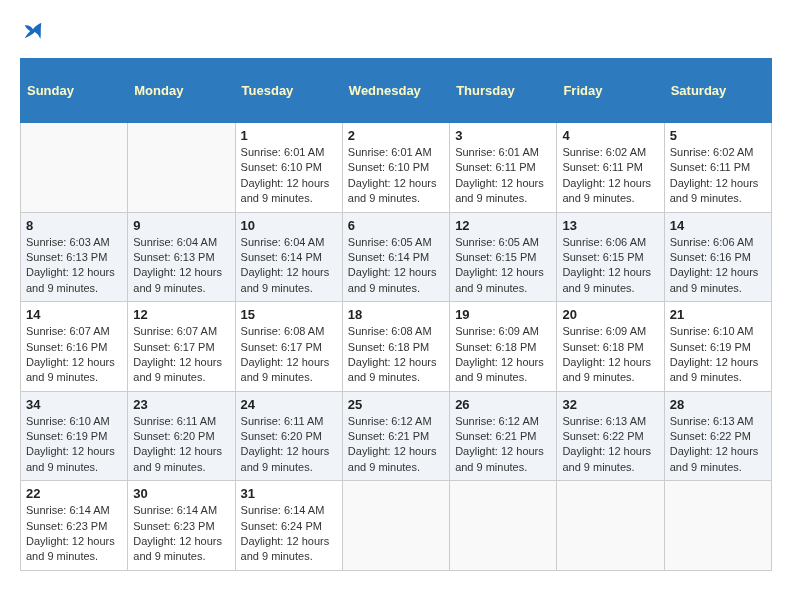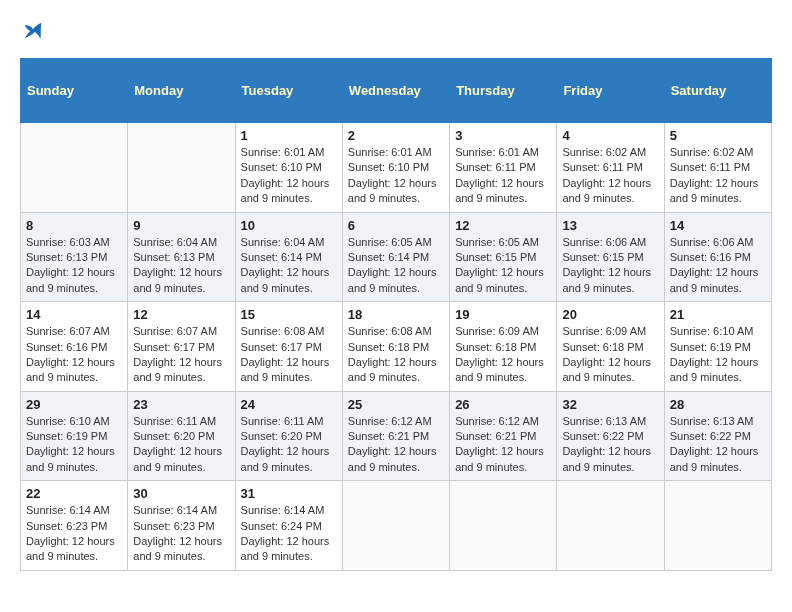--- a/index.html
+++ b/index.html
@@ -166,21 +166,21 @@
         <td><span class="day-number">18</span>
           <span class="day-info">Sunrise: 6:08 AM<br>Sunset: 6:18 PM<br>Daylight: 12 hours and 9 minutes.</span></td>
         <td><span class="day-number">19</span>
           <span class="day-info">Sunrise: 6:09 AM<br>Sunset: 6:18 PM<br>Daylight: 12 hours and 9 minutes.</span></td>
         <td><span class="day-number">20</span>
           <span class="day-info">Sunrise: 6:09 AM<br>Sunset: 6:18 PM<br>Daylight: 12 hours and 9 minutes.</span></td>
         <td><span class="day-number">21</span>
           <span class="day-info">Sunrise: 6:10 AM<br>Sunset: 6:19 PM<br>Daylight: 12 hours and 9 minutes.</span></td>
       </tr>
       <tr>
-        <td><span class="day-number">29</span>
+        <td><span class="day-number">34</span>
           <span class="day-info">Sunrise: 6:10 AM<br>Sunset: 6:19 PM<br>Daylight: 12 hours and 9 minutes.</span></td>
         <td><span class="day-number">23</span>
           <span class="day-info">Sunrise: 6:11 AM<br>Sunset: 6:20 PM<br>Daylight: 12 hours and 9 minutes.</span></td>
         <td><span class="day-number">24</span>
           <span class="day-info">Sunrise: 6:11 AM<br>Sunset: 6:20 PM<br>Daylight: 12 hours and 9 minutes.</span></td>
         <td><span class="day-number">25</span>
           <span class="day-info">Sunrise: 6:12 AM<br>Sunset: 6:21 PM<br>Daylight: 12 hours and 9 minutes.</span></td>
         <td><span class="day-number">26</span>
           <span class="day-info">Sunrise: 6:12 AM<br>Sunset: 6:21 PM<br>Daylight: 12 hours and 9 minutes.</span></td>
         <td><span class="day-number">32</span>

